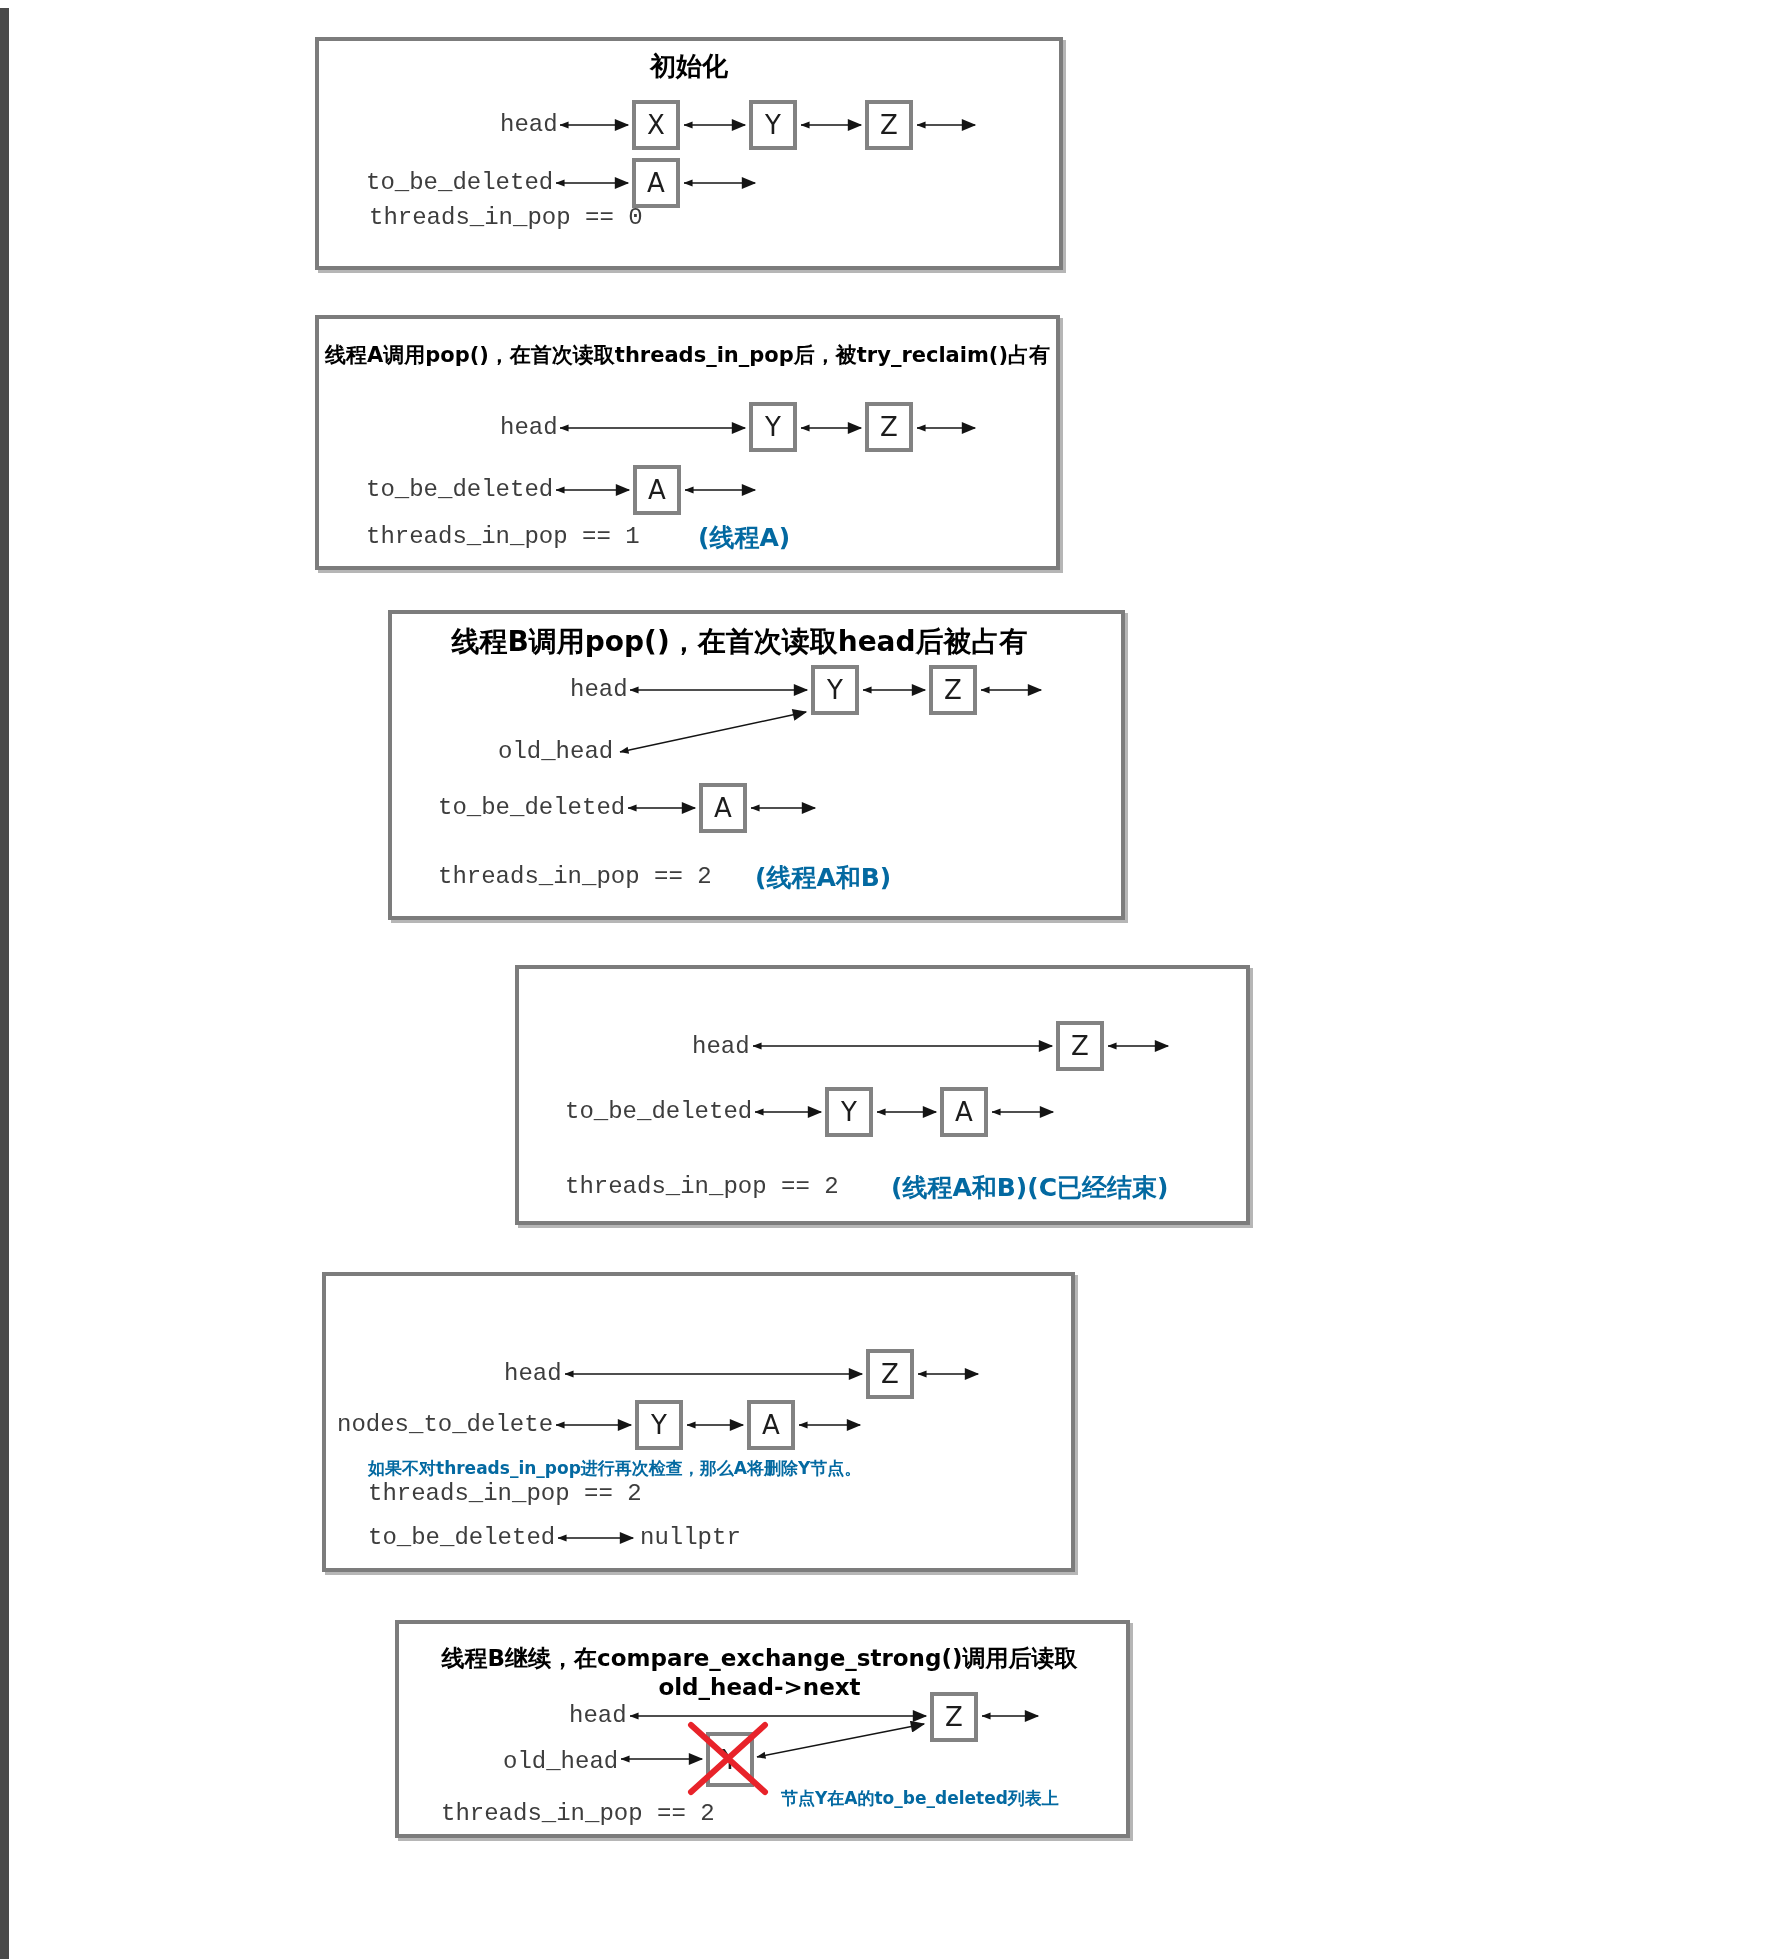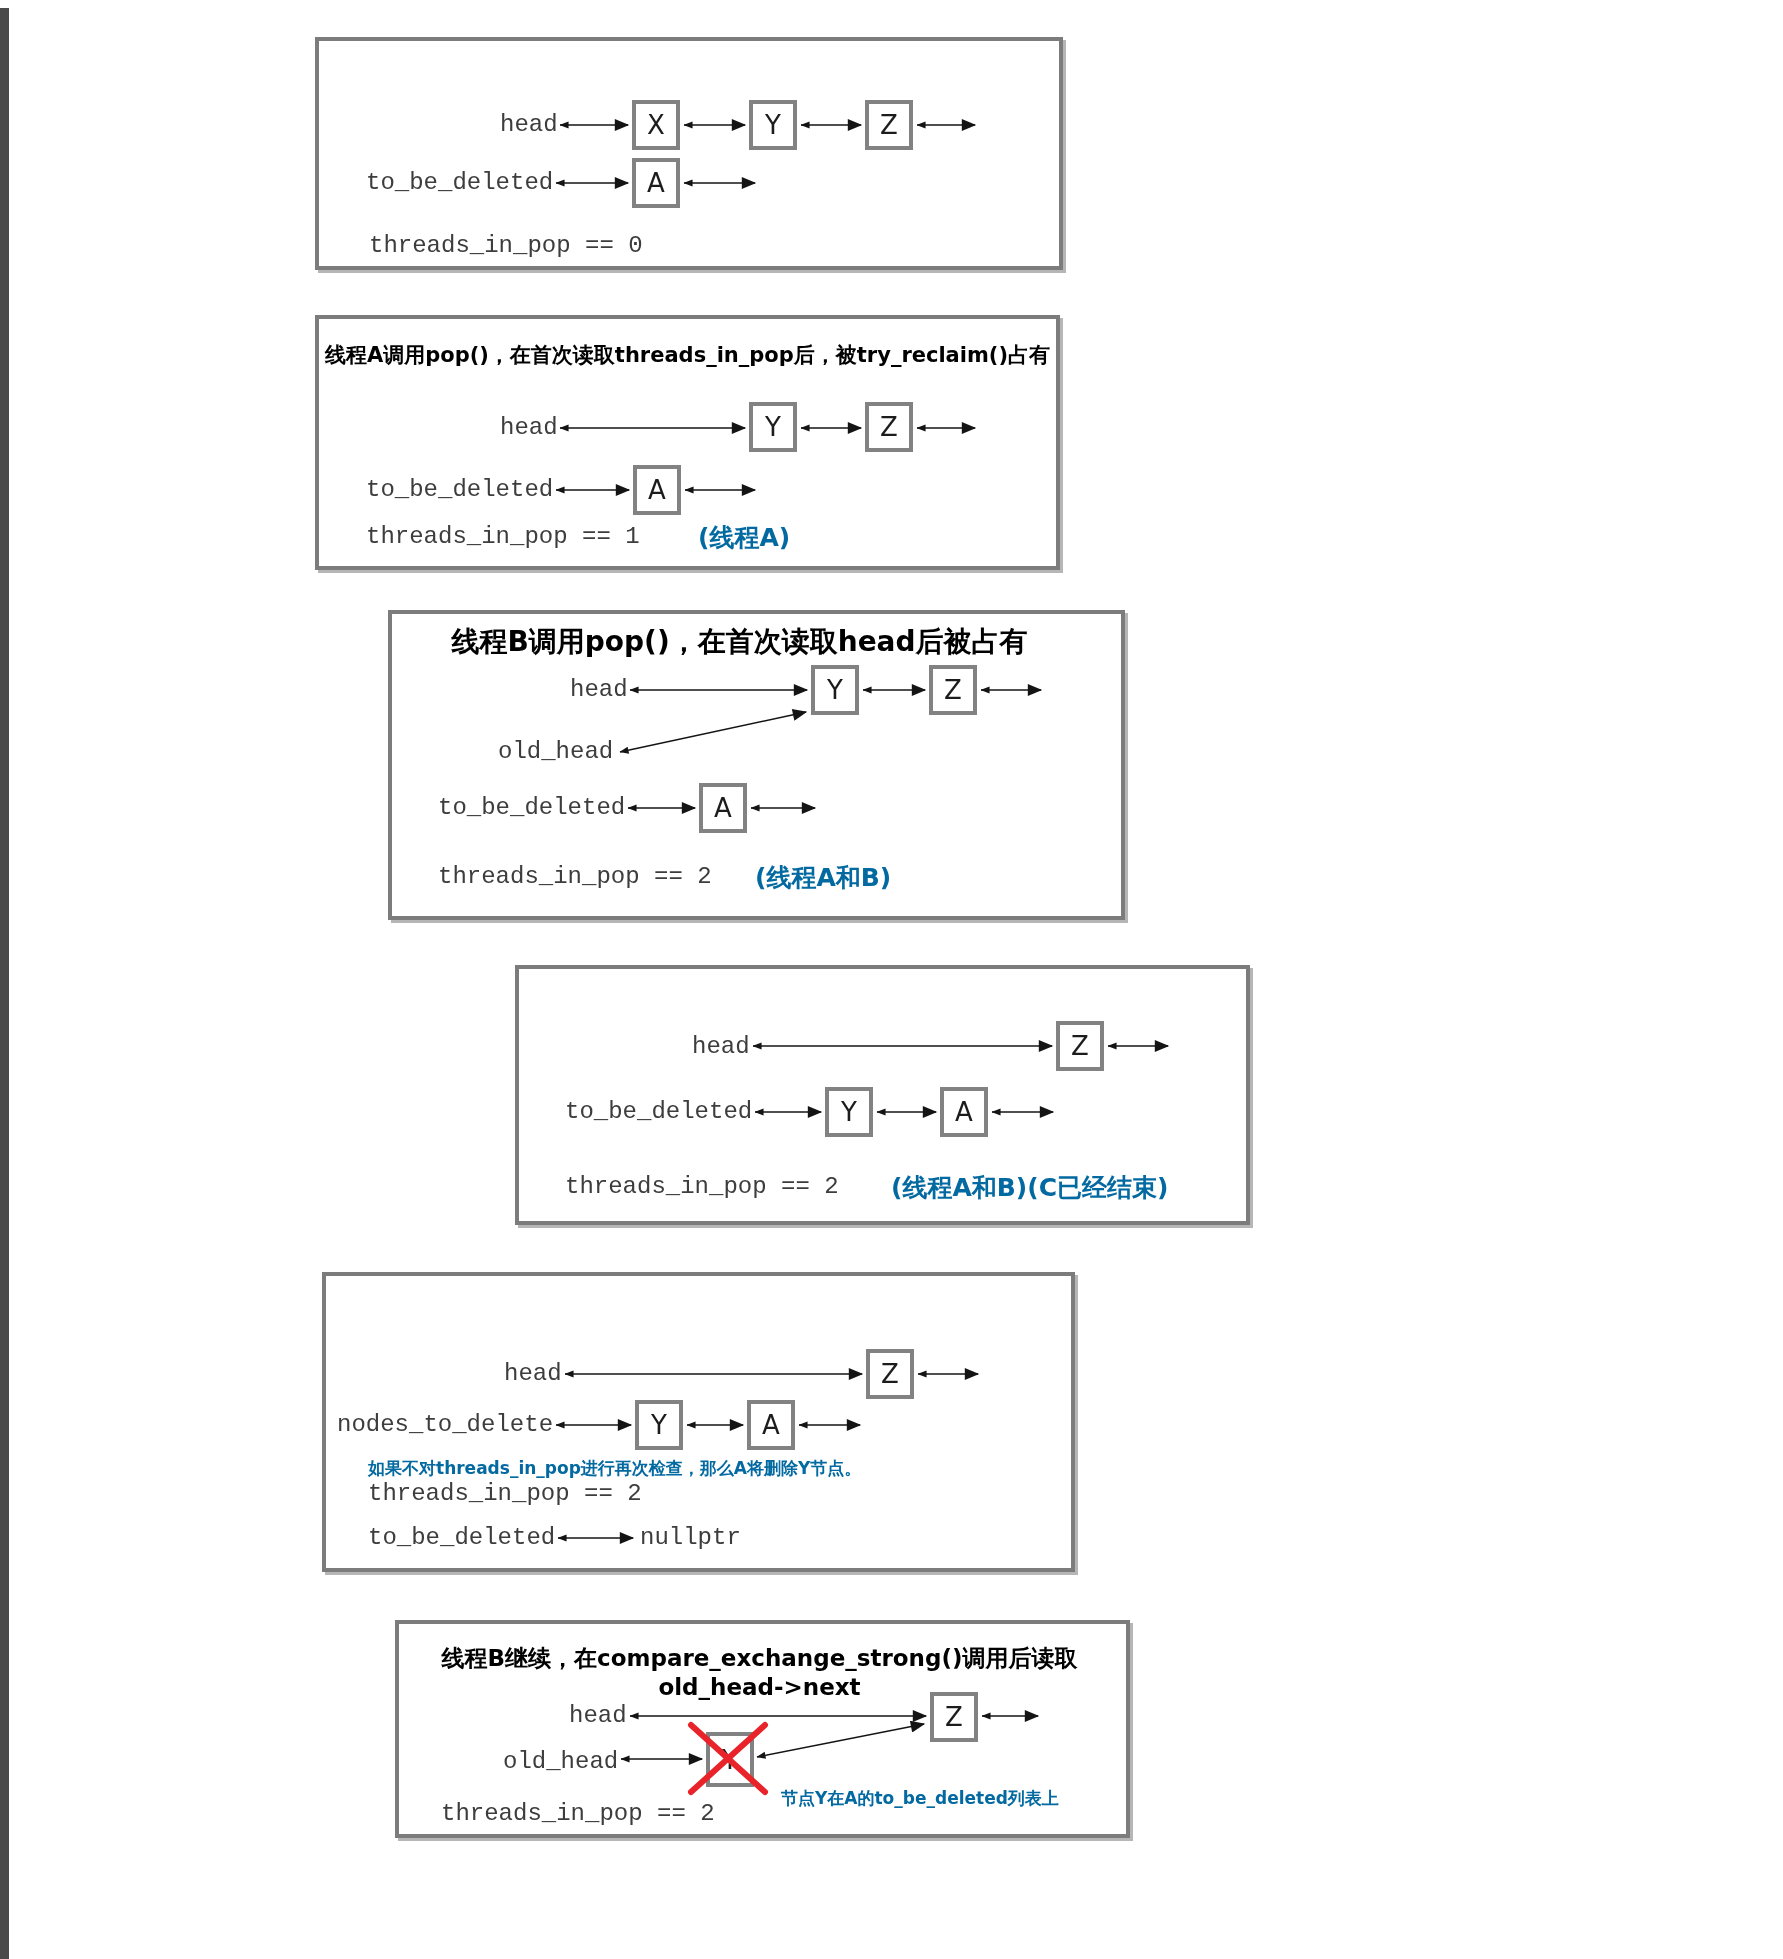--- a/index.html
+++ b/index.html
@@ -28,35 +28,36 @@
 
   <div class="leftbar"></div>
 
   <div class="panel" style="left:315px;top:37px;width:748px;height:233px;"></div>
   <div class="panel" style="left:315px;top:315px;width:745px;height:255px;"></div>
   <div class="panel" style="left:388px;top:610px;width:737px;height:310px;"></div>
   <div class="panel" style="left:515px;top:965px;width:735px;height:260px;"></div>
   <div class="panel" style="left:322px;top:1272px;width:753px;height:300px;"></div>
   <div class="panel" style="left:395px;top:1620px;width:735px;height:218px;"></div>
 
+  <div class="title" style="left:315px;top:50px;width:748px;font-size:26px;">初始化</div>
   <div class="mono" style="left:500px;top:111px;">head</div>
   <div class="node" style="left:632px;top:100px;">
       <span>X</span>
     </div>
   <div class="node" style="left:749px;top:100px;">
       <span>Y</span>
     </div>
   <div class="node" style="left:865px;top:100px;">
       <span>Z</span>
     </div>
   <div class="mono" style="left:366px;top:169px;">to_be_deleted</div>
   <div class="node" style="left:632px;top:158px;">
       <span>A</span>
     </div>
-  <div class="mono" style="left:369px;top:232px;">threads_in_pop == 0</div>
+  <div class="mono" style="left:369px;top:204px;">threads_in_pop == 0</div>
 
   <div class="title" style="left:315px;top:342px;width:745px;font-size:21px;">线程A调用pop()，在首次读取threads_in_pop后，被try_reclaim()占有</div>
   <div class="mono" style="left:500px;top:414px;">head</div>
   <div class="node" style="left:749px;top:402px;">
       <span>Y</span>
     </div>
   <div class="node" style="left:865px;top:402px;">
       <span>Z</span>
     </div>
   <div class="mono" style="left:366px;top:476px;">to_be_deleted</div>

